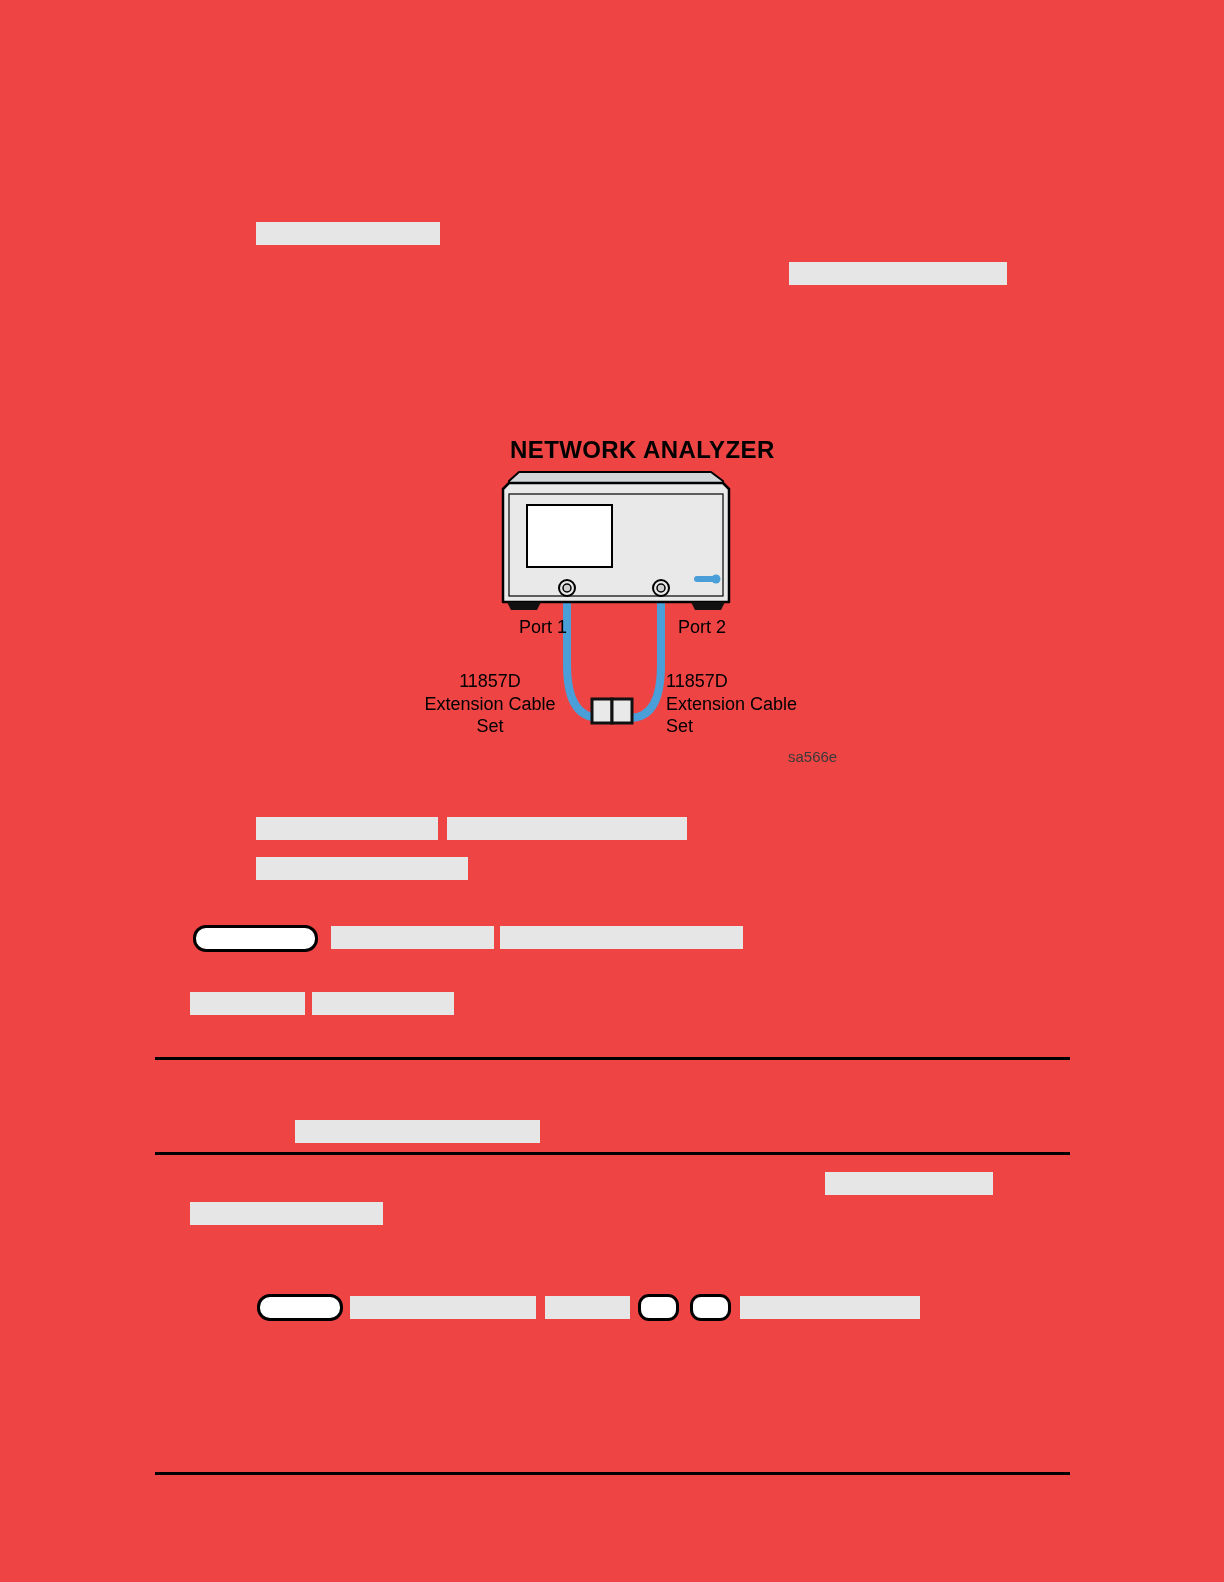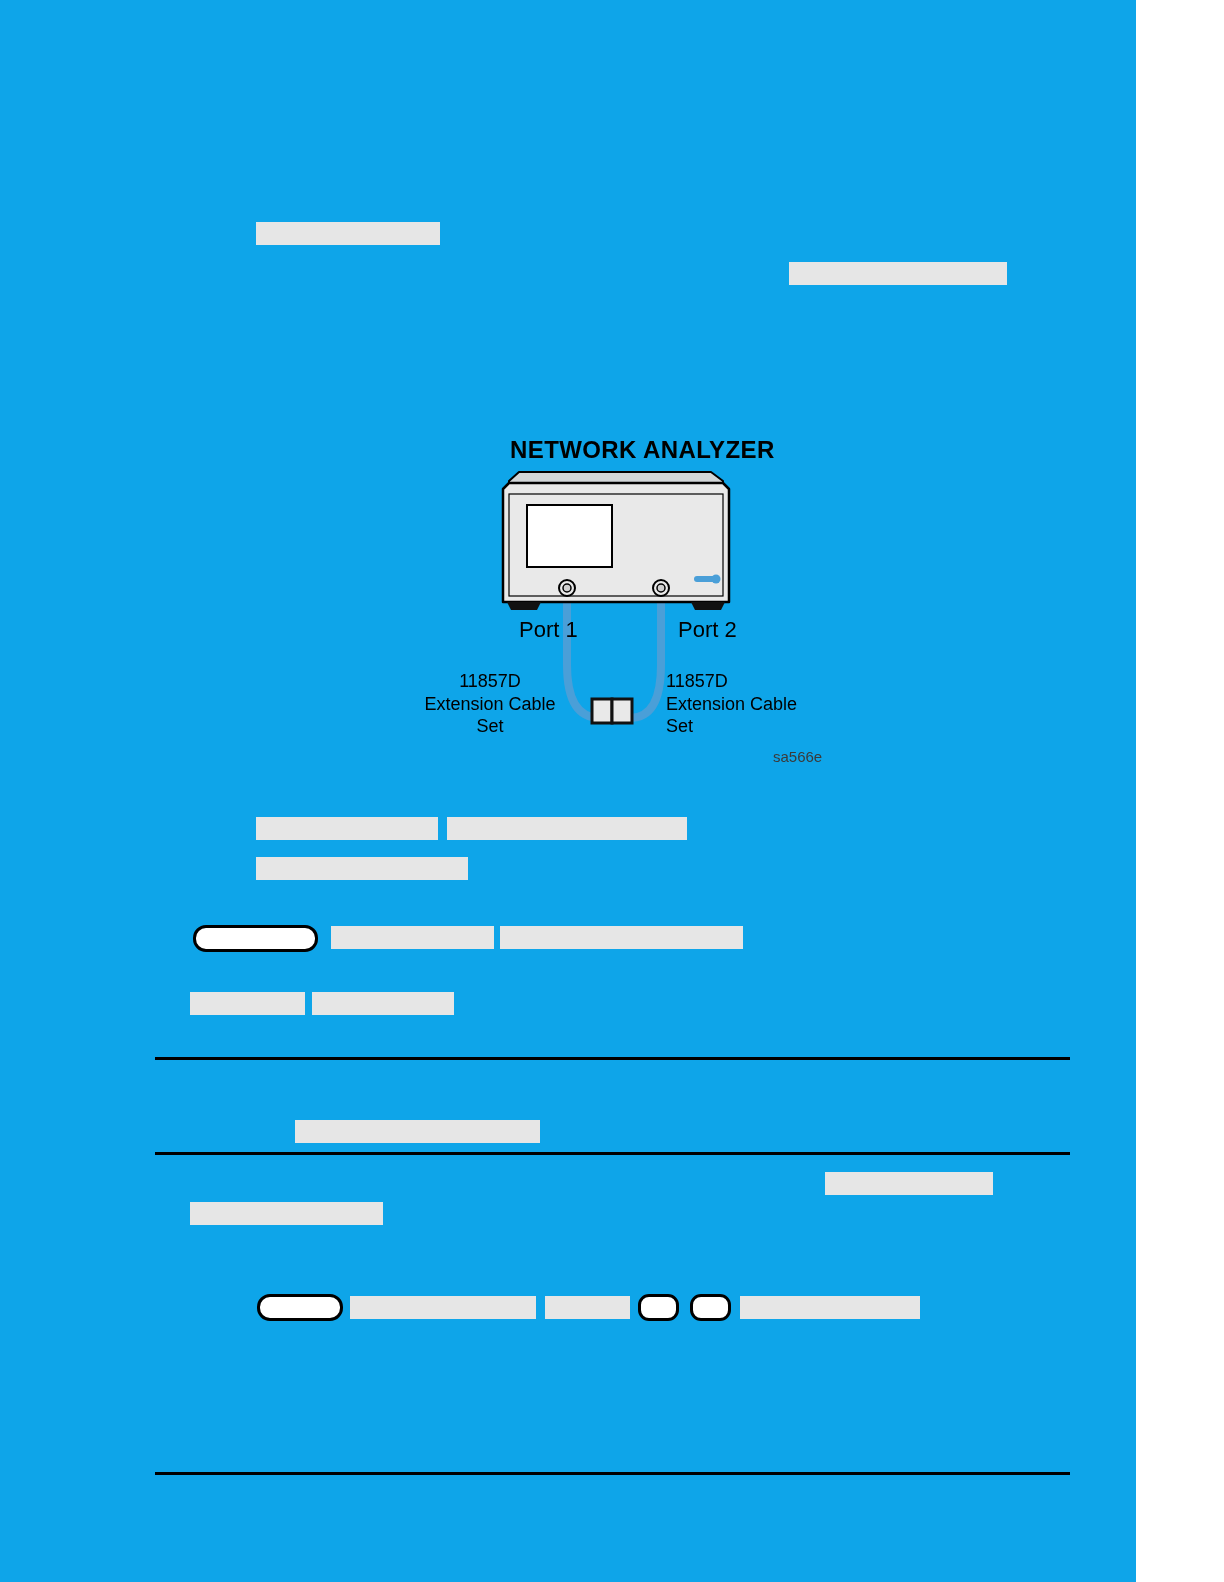--- a/index.html
+++ b/index.html
@@ -5,23 +5,23 @@
   html, body {
     margin: 0;
     padding: 0;
     background: #ffffff;
   }
   body {
     font-family: "Liberation Sans", sans-serif;
   }
   #page {
     position: relative;
-    width: 1136px;
+    width: 1224px;
     height: 1582px;
-    background: #0ea5e9;
+    background: #ef4444;
     overflow: hidden;
   }
 
   
   .redaction {
     position: absolute;
     background: #e6e6e6;
   }
 
   
@@ -56,31 +56,32 @@
     position: absolute;
     color: #000000;
     white-space: nowrap;
   }
   #fig-title {
     font-size: 24px;
     font-weight: bold;
     letter-spacing: 0.4px;
   }
   .port-label {
-    font-size: 22px;
+    font-size: 18px;
   }
   .cable-label {
     font-size: 18px;
     text-align: center;
     line-height: 1.25;
     margin-top: 16px;
   }
   #fig-id {
     font-size: 15px;
     color: #3a3a3a;
+    margin-left: 15px;
   }
 </style>
 </head>
 <body>
 
 <div id="page">
 
   <div id="redaction-layer">
       <div class="redaction" style="left: 256px; top: 222px; width: 184px; height: 23px; background: rgb(230, 230, 230);"></div>
       <div class="redaction" style="left: 789px; top: 262px; width: 218px; height: 23px; background: rgb(230, 230, 230);"></div>

